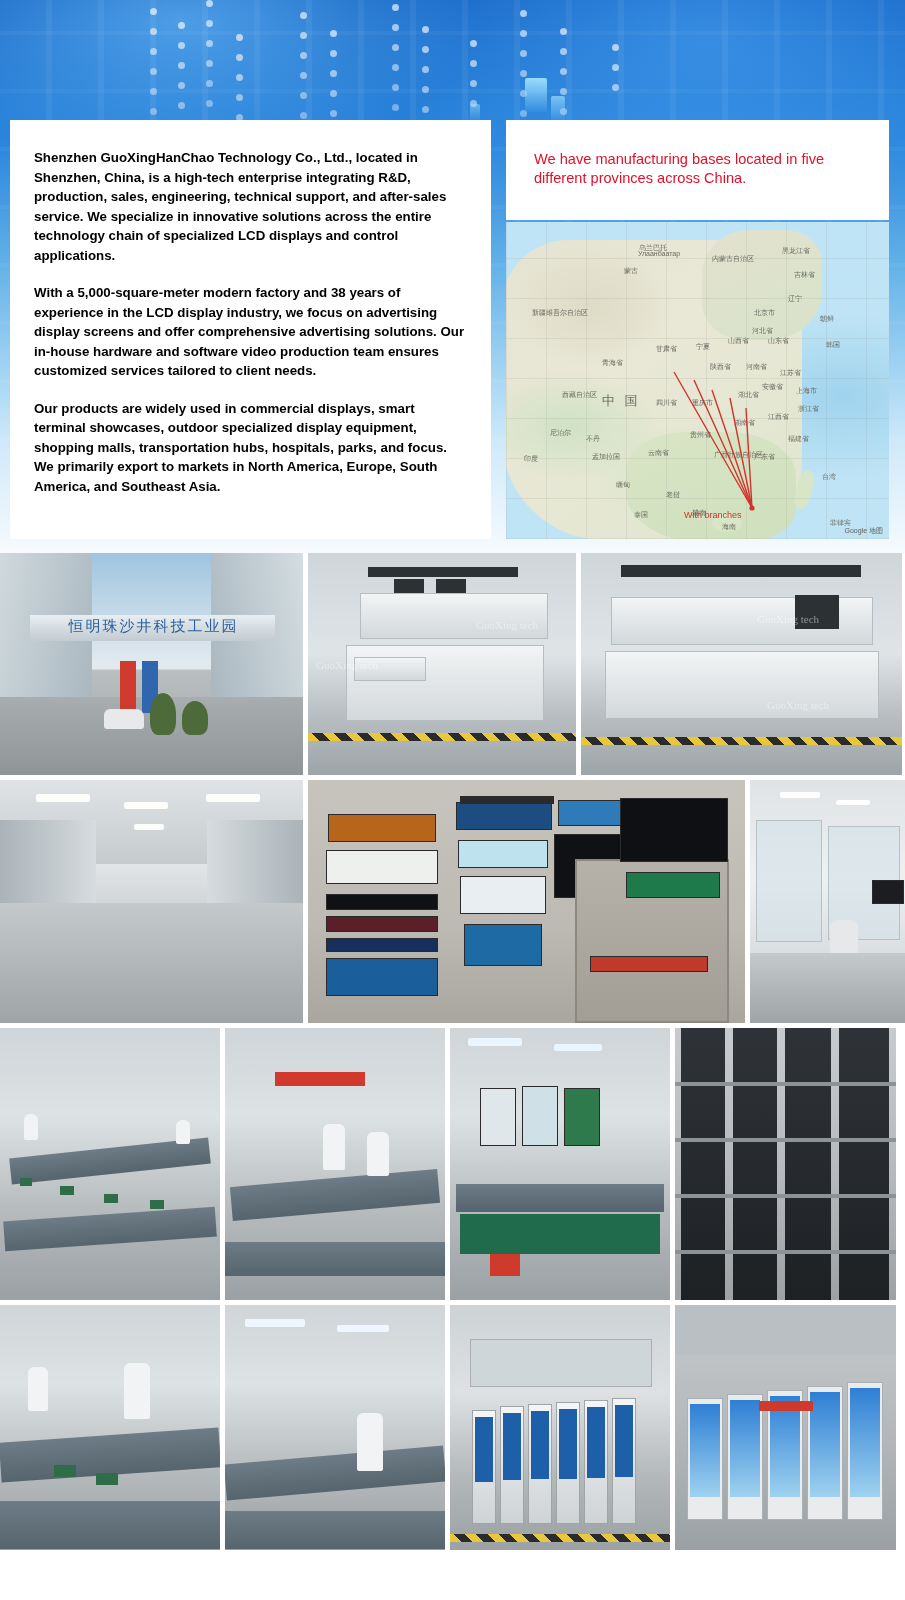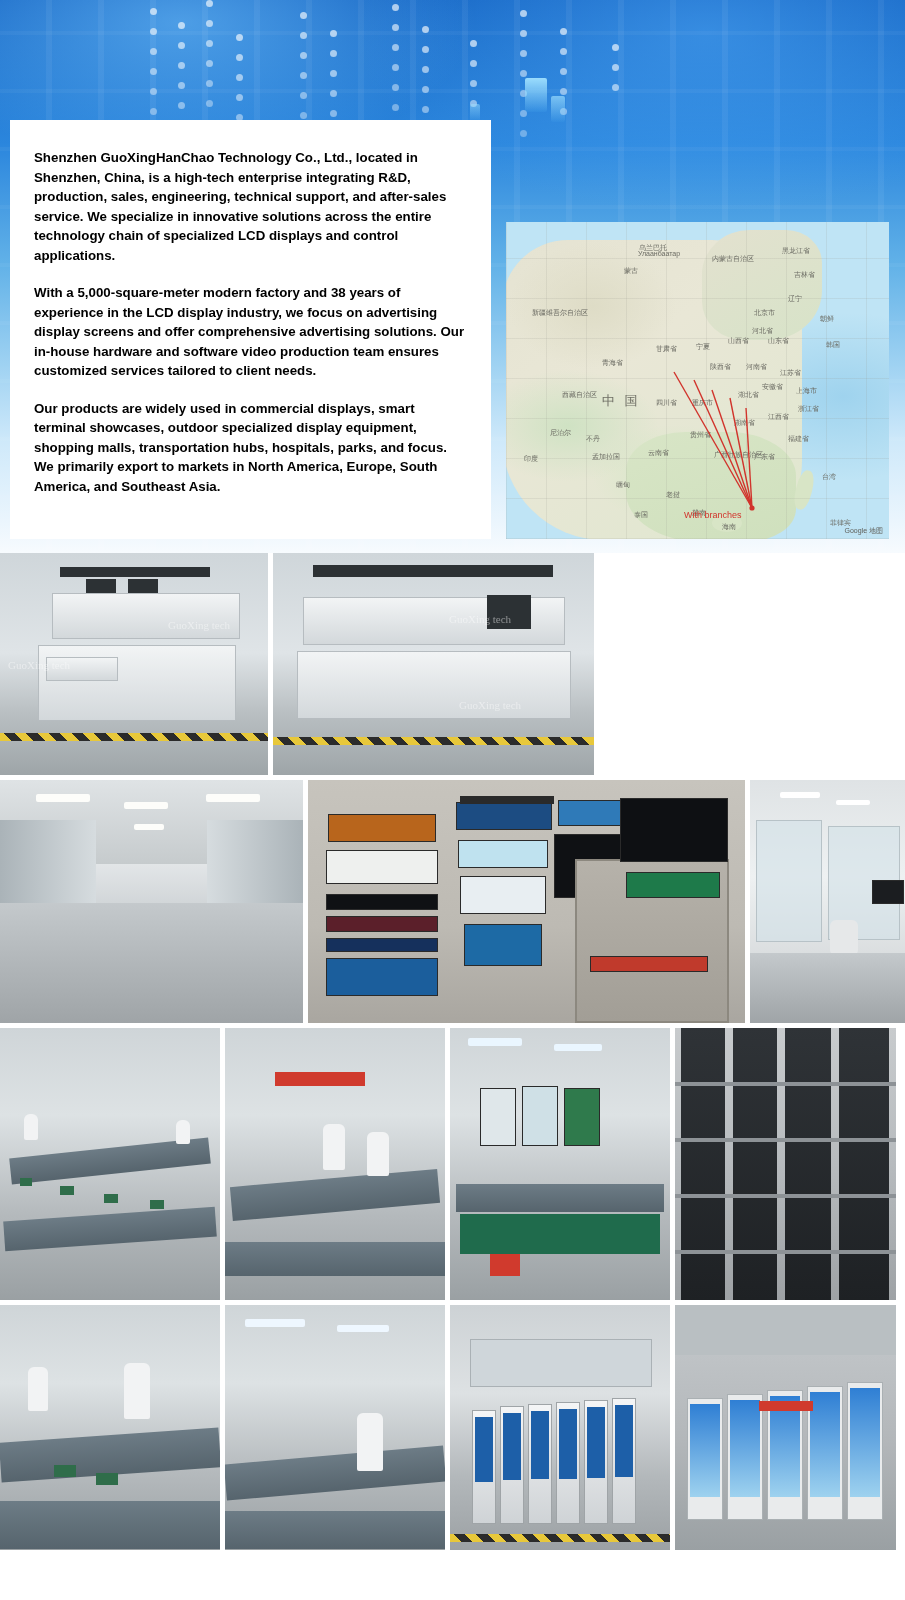--- a/index.html
+++ b/index.html
@@ -407,20 +407,23 @@
     <div class="hero-glow-bar" style="left:551px;top:96px;width:14px;height:26px;opacity:.7;"></div>
     <div class="hero-glow-bar" style="left:470px;top:104px;width:10px;height:18px;opacity:.55;"></div>
 
 
     <div class="text-card">
       <p>Shenzhen GuoXingHanChao Technology Co., Ltd., located in Shenzhen, China, is a high-tech enterprise integrating R&amp;D, production, sales, engineering, technical support, and after-sales service. We specialize in innovative solutions across the entire technology chain of specialized LCD displays and control applications.</p>
       <p>With a 5,000-square-meter modern factory and 38 years of experience in the LCD display industry, we focus on advertising display screens and offer comprehensive advertising solutions. Our in-house hardware and software video production team ensures customized services tailored to client needs.</p>
       <p>Our products are widely used in commercial displays, smart terminal showcases, outdoor specialized display equipment, shopping malls, transportation hubs, hospitals, parks, and focus. We primarily export to markets in North America, Europe, South America, and Southeast Asia.</p>
     </div>
 
+    <div class="map-card">
+      <p class="note">We have manufacturing bases located in five different provinces across China.</p>
+    </div>
 
     <div class="map-wrap">
       <div class="map-sea"></div>
       <div class="land land-main"></div>
       <div class="land land-ne"></div>
       <div class="land land-s"></div>
       <div class="land land-island-tw"></div>
       <div class="land land-island-hn"></div>
       <div class="map-grid"></div>
 
@@ -484,20 +487,34 @@
         <circle cx="246" cy="286" r="2.6" fill="#d1342c"></circle>
       </svg>
       <div class="branch-label">With branches</div>
       <div class="map-attrib">Google 地图</div>
     </div>
   </div>
 
   <div class="grid-section">
 
     <div class="row">
+      <div class="cell" style="width:303px;height:222px;">
+        <div class="ph ph-gate">
+          <div class="gate-building-l"></div>
+          <div class="gate-building-r"></div>
+          <div class="gate-road"></div>
+          <div class="gate-bar"></div>
+          <div class="gate-text">恒明珠沙井科技工业园</div>
+          <div class="gate-banner"></div>
+          <div class="gate-banner2"></div>
+          <div class="gate-tree" style="left:150px;"></div>
+          <div class="gate-tree" style="left:182px;height:34px;"></div>
+          <div class="gate-car"></div>
+        </div>
+      </div>
 
       <div class="cell" style="width:268px;height:222px;">
         <div class="ph ph-machine">
           <div class="mach-dark" style="left:60px;top:14px;width:150px;height:10px;"></div>
           <div class="mach-body" style="left:52px;top:40px;width:186px;height:44px;"></div>
           <div class="mach-dark" style="left:86px;top:26px;width:30px;height:14px;"></div>
           <div class="mach-dark" style="left:128px;top:26px;width:30px;height:14px;"></div>
           <div class="mach-body" style="left:38px;top:92px;width:196px;height:74px;"></div>
           <div class="mach-body" style="left:46px;top:104px;width:70px;height:22px;"></div>
           <div class="mach-yellow" style="left:0;bottom:34px;width:100%;"></div>

